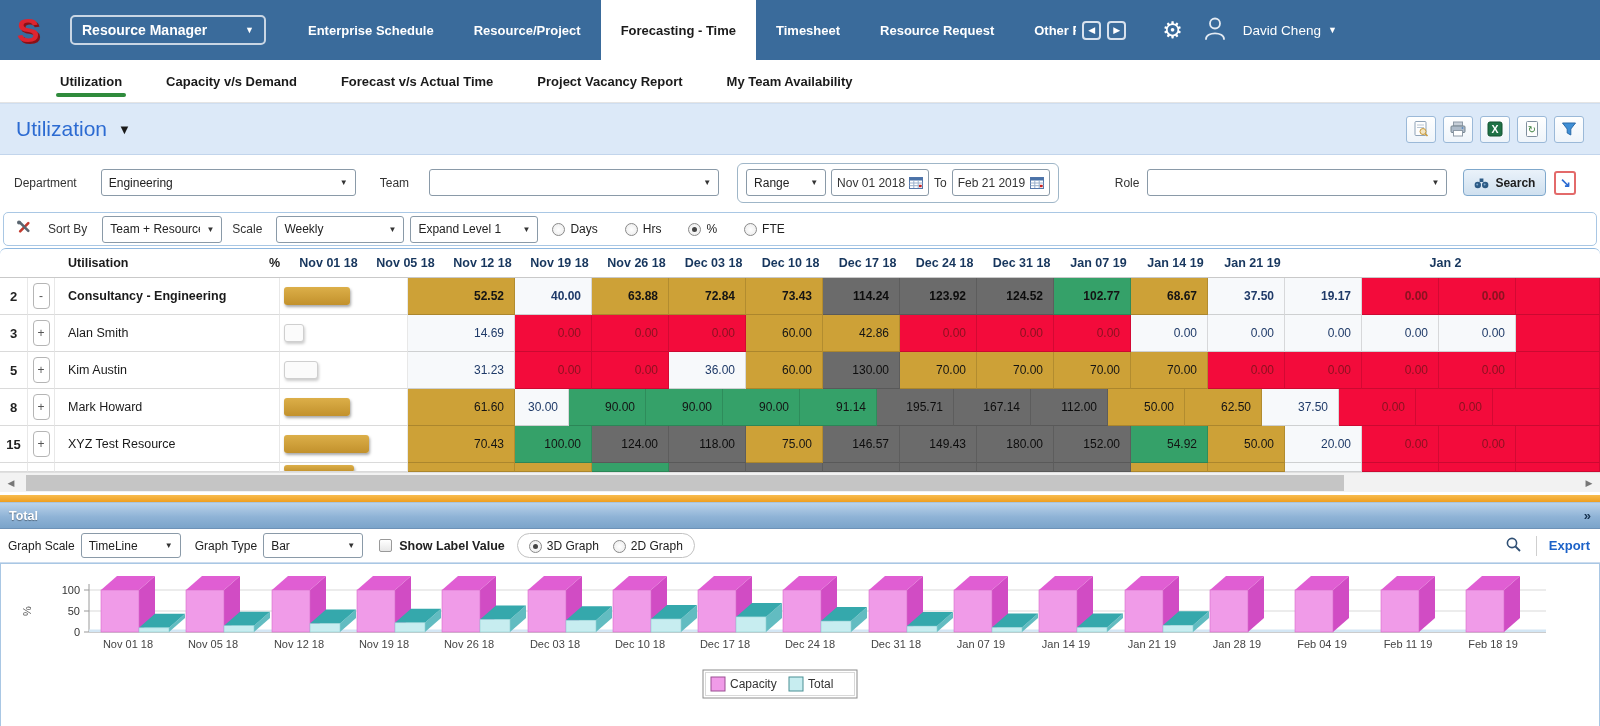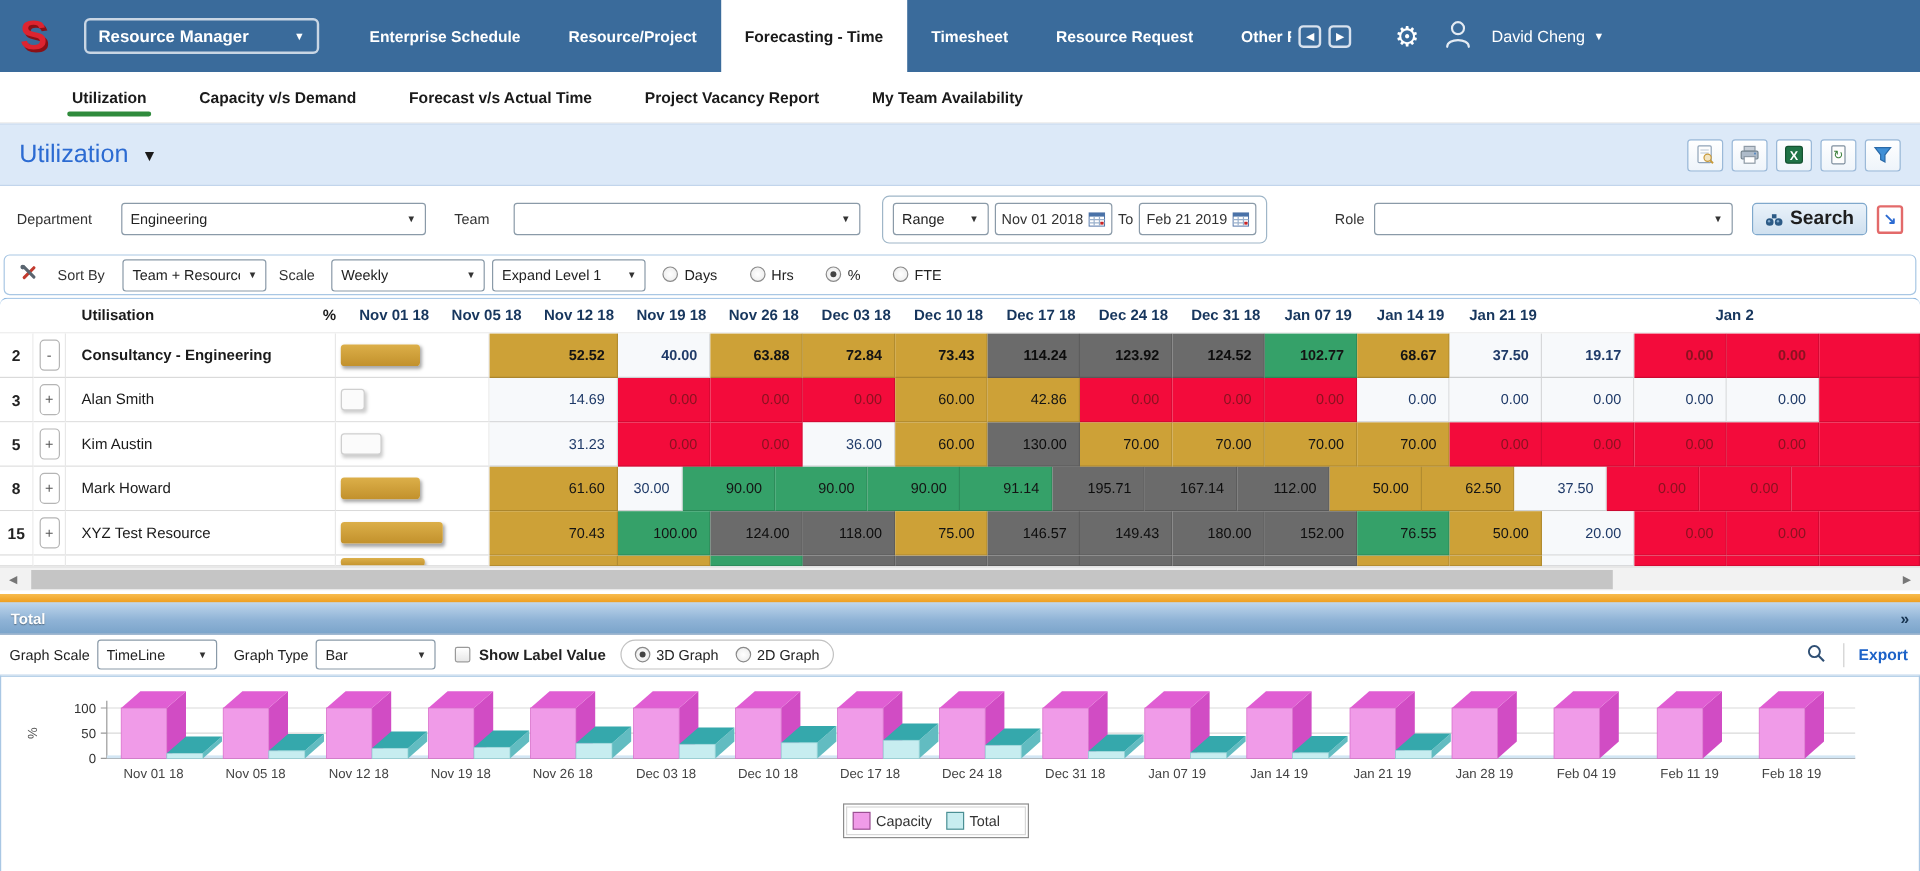--- a/index.html
+++ b/index.html
@@ -30,28 +30,28 @@
   .vh-icons{margin-left:auto;display:flex;gap:7px}
   .icon-btn{width:30px;height:27px;border:1px solid #9BB9D8;border-radius:3px;background:linear-gradient(#ffffff,#eef4fa);display:flex;align-items:center;justify-content:center;cursor:pointer}
   
   .filter-row{height:55px;display:flex;align-items:center;background:#fff;font-size:12px;color:#333;padding:0 14px}
   .flabel{white-space:nowrap}
   .sel{height:27px;border:1px solid #8A9AA8;border-radius:3px;background:#fff;display:flex;align-items:center;justify-content:space-between;padding:0 7px;font-size:12px;color:#222;cursor:pointer;overflow:hidden}
   .sel span{white-space:nowrap;overflow:hidden}
   .sel .arr{font-size:8px;color:#333;margin-left:6px;flex:none}
   .range-box{height:40px;border:1px solid #9FB6C8;border-radius:6px;display:flex;align-items:center;padding:0 8px;gap:5px;margin-left:18px}
   .date-field{width:98px;height:27px;border:1px solid #8A9AA8;border-radius:3px;display:flex;align-items:center;justify-content:space-between;padding:0 5px;font-size:12px;cursor:pointer;background:#fff}
-  .search-btn{height:27px;border:1px solid #7FA8CC;border-radius:4px;background:linear-gradient(#EAF2FA,#CFE0EF);display:flex;align-items:center;padding:0 10px;gap:6px;font-size:16px;font-weight:bold;color:#1e1e1e;margin-left:16px;cursor:pointer}
+  .search-btn{height:27px;border:1px solid #7FA8CC;border-radius:4px;background:linear-gradient(#EAF2FA,#CFE0EF);display:flex;align-items:center;padding:0 10px;gap:6px;font-size:12px;font-weight:bold;color:#1e1e1e;margin-left:16px;cursor:pointer}
   .mini-red-btn{width:22px;height:24px;border:2px solid #E36A6A;border-radius:3px;background:#fff;color:#2C6BD2;font-size:13px;display:flex;align-items:center;justify-content:center;margin-left:8px;cursor:pointer;font-weight:bold}
   
   .sort-row{height:38px;padding:2px 3px;background:#fff}
   .sort-box{height:34px;border:1px solid #A9C7E4;border-radius:5px;display:flex;align-items:center;font-size:12px;color:#333;background:#fff}
   .radio{width:13px;height:13px;border-radius:50%;border:1px solid #8a8a8a;background:radial-gradient(#ffffff,#e9e9e9);display:inline-block;flex:none;cursor:pointer}
   .radio.sel-on::after{content:'';display:block;width:5px;height:5px;margin:3px;border-radius:50%;background:#444}
-  .unit{display:flex;align-items:flex-start;gap:5px;margin-right:27px;cursor:pointer}
+  .unit{display:flex;align-items:flex-end;gap:5px;margin-right:27px;cursor:pointer}
   .unit .ulabel{font-size:12px;color:#222}
   
   .hrow{display:flex;height:30px;background:#fff;border-top:1px solid #8FB8E0;border-bottom:1px solid #C9C9C9;border-radius:6px 6px 0 0}
   .hcell{font-weight:bold;font-size:12.5px;display:flex;align-items:center;color:#1a1a1a;overflow:hidden}
   .hcell.date{justify-content:center;color:#17365D;white-space:nowrap}
   .hcell.right{justify-content:flex-end;padding-right:10px}
   .hcell.left{padding-left:13px}
   .trow{display:flex;height:37px;background:#fff}
   .trow.partial{height:9px;overflow:hidden}
   .lc{border-bottom:1px solid #DADADA;border-right:1px solid #E8E8E8;display:flex;align-items:center;background:#fff;overflow:hidden}
@@ -430,21 +430,21 @@
         </div>
         <div class="vc c-gold" style="width: 107px;">70.43</div>
         <div class="vc c-green" style="width: 77px;">100.00</div>
         <div class="vc c-gray" style="width: 77px;">124.00</div>
         <div class="vc c-gray" style="width: 77px;">118.00</div>
         <div class="vc c-gold" style="width: 77px;">75.00</div>
         <div class="vc c-gray" style="width: 77px;">146.57</div>
         <div class="vc c-gray" style="width: 77px;">149.43</div>
         <div class="vc c-gray" style="width: 77px;">180.00</div>
         <div class="vc c-gray" style="width: 77px;">152.00</div>
-        <div class="vc c-green" style="width: 77px;">76.55</div>
+        <div class="vc c-green" style="width: 77px;">54.92</div>
         <div class="vc c-gold" style="width: 77px;">50.00</div>
         <div class="vc c-white" style="width: 77px;">20.00</div>
         <div class="vc c-red" style="width: 77px;">0.00</div>
         <div class="vc c-red" style="width: 77px;">0.00</div>
         <div class="vc c-red" style="flex: 1 1 0%;"></div>
       </div>
       <div class="trow partial">
         <div class="lc" style="width: 28px;"></div>
         <div class="lc" style="width: 27px;"></div>
         <div class="lc" style="width: 225px;"></div>

